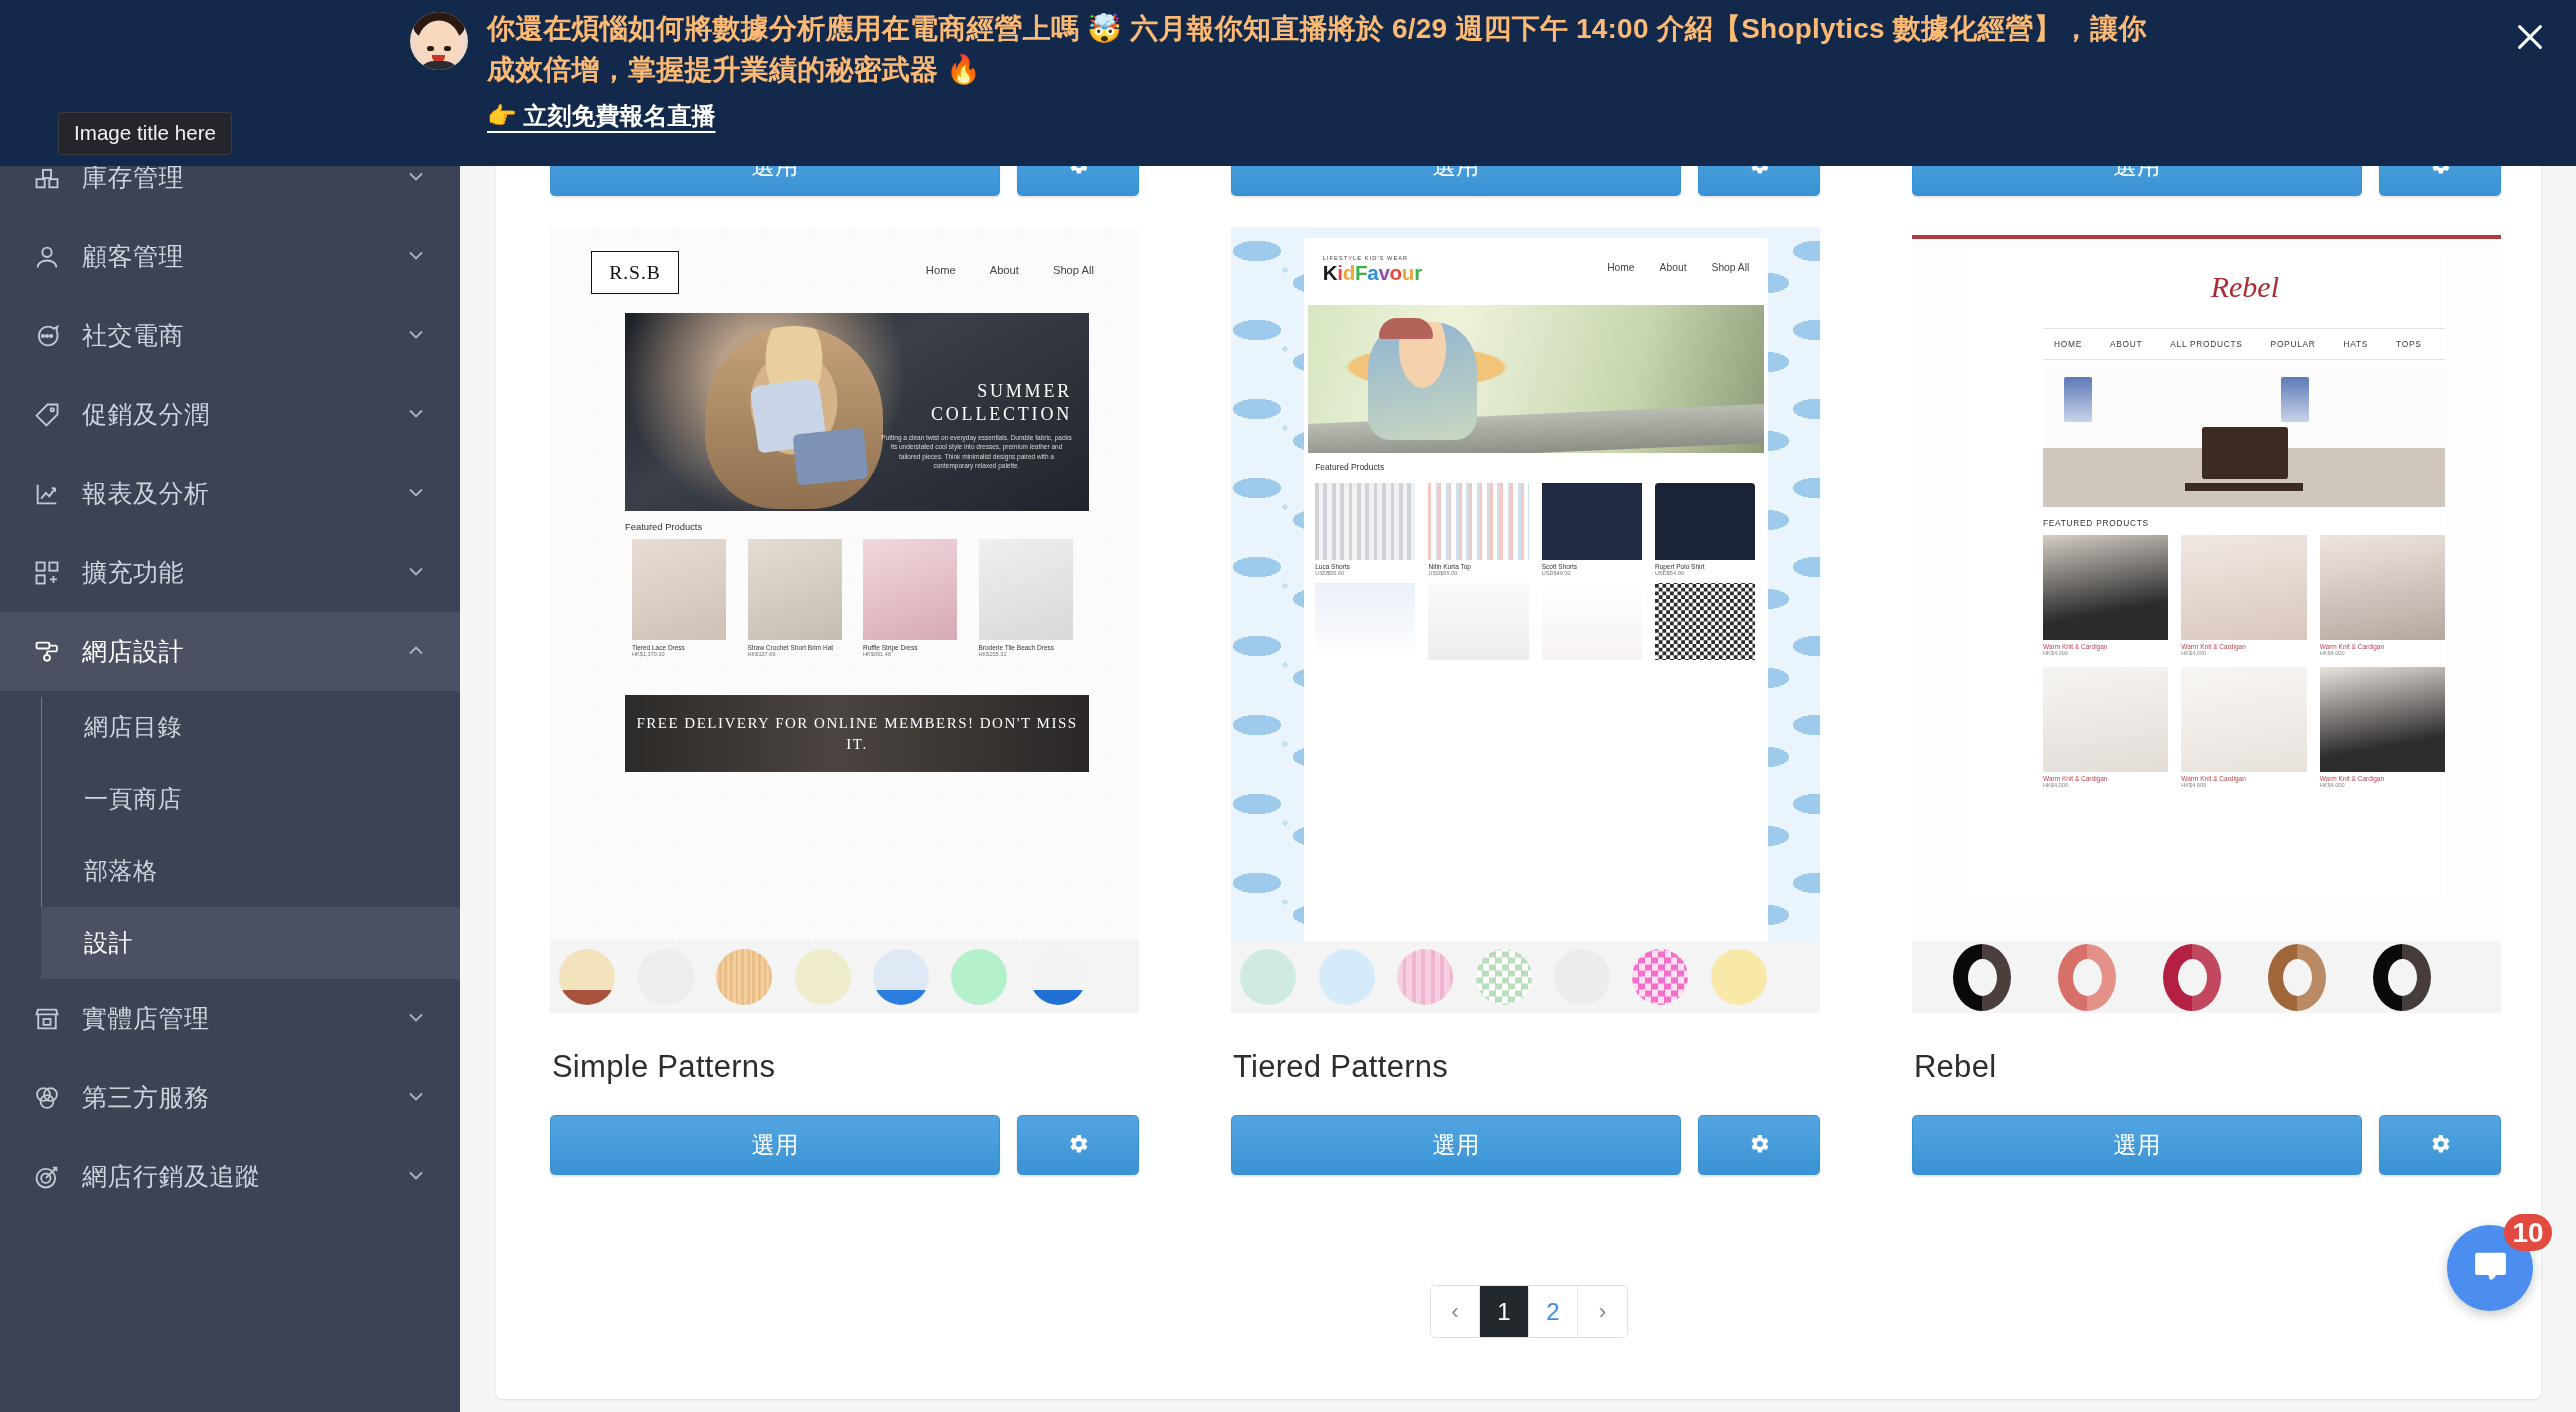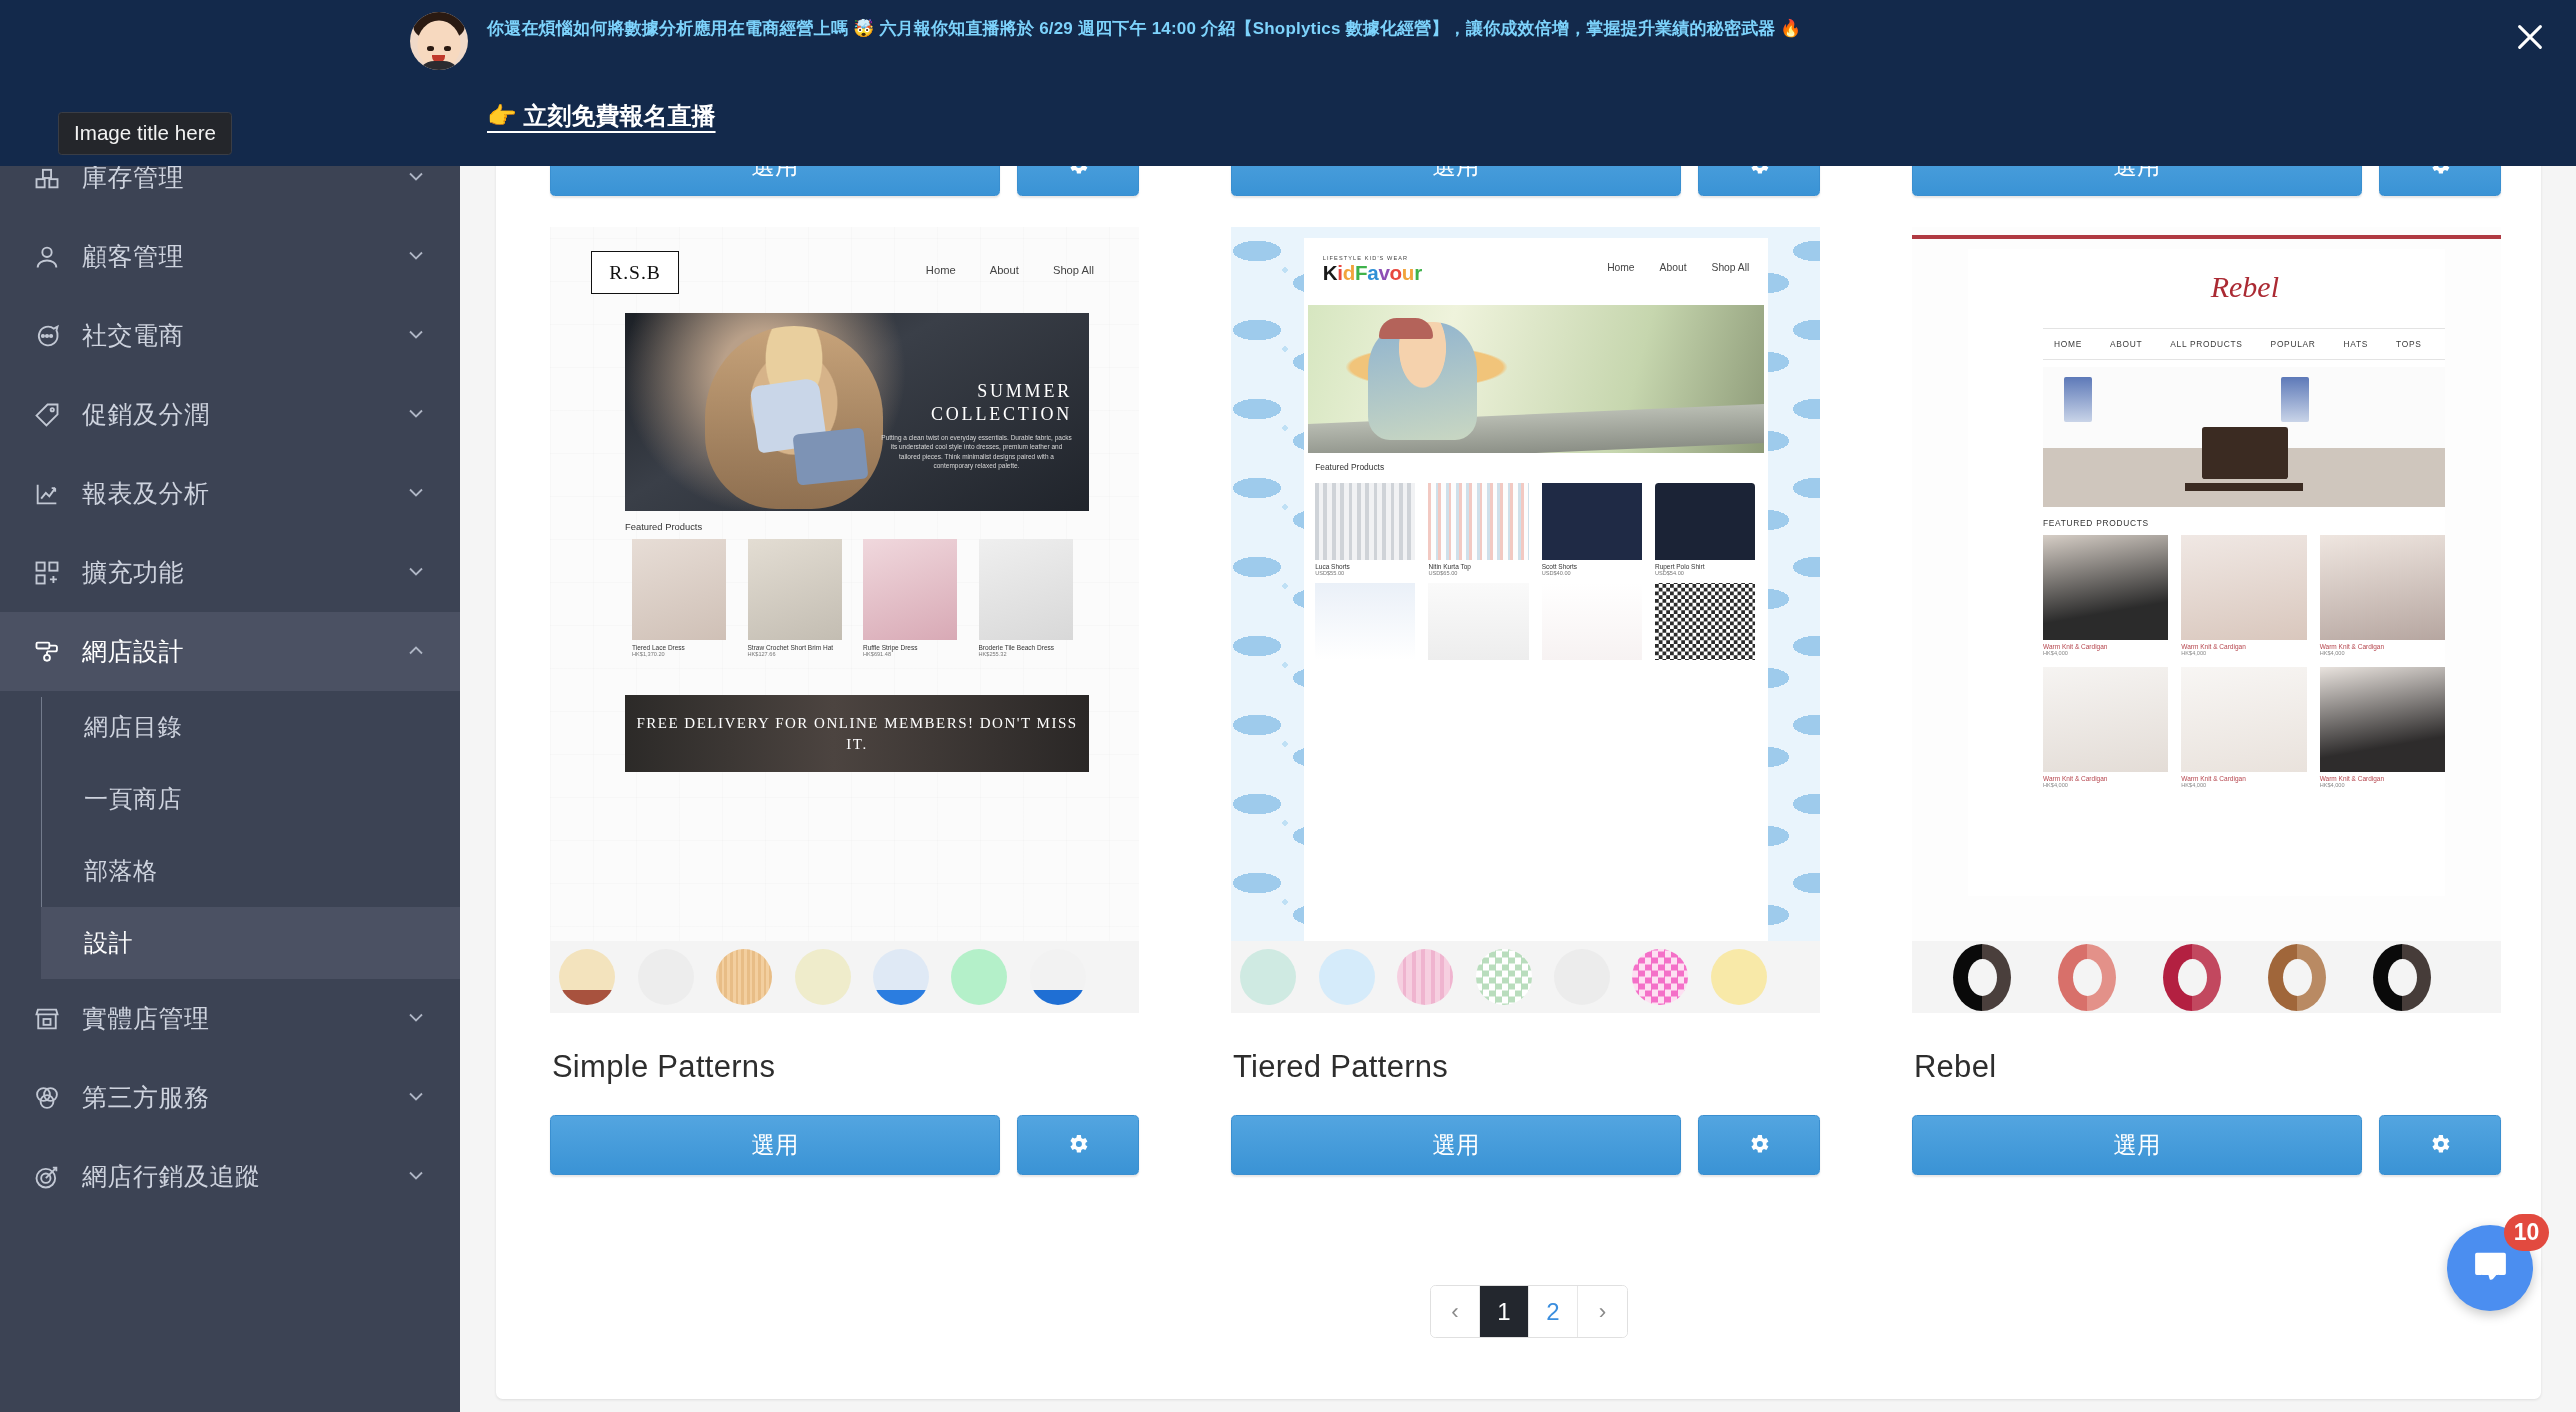--- a/index.html
+++ b/index.html
@@ -41,21 +41,21 @@
   #announce-avatar .mouth {
     position:absolute; left:22.4px; top:43px; width:13px; height:7.5px;
     border-radius:0 0 9.4px 9.4px; background:#c0392b;
   }
   #announce-avatar .shoulder {
     position:absolute; left:50%; bottom:-9.4px; transform:translateX(-50%);
     width:45px; height:18.7px; border-radius:22.4px 22.4px 0 0; background:#2b2b30;
   }
   #announce-text {
     position: absolute; left: 487px; top: 8.4px; width: 1674px;
-    color: #7dd3fc; font-size: 17px; font-weight: bold; line-height: 41px;
+    color: #fdba74; font-size: 28px; font-weight: bold; line-height: 41px;
     letter-spacing: 0.2px;
   }
   #announce-cta-wrap {
     position: absolute; left: 487px; top: 100px;
   }
   #announce-cta {
     color: #ffffff; font-size: 24px; font-weight: bold;
     text-decoration: underline; text-underline-offset: 6.5px;
     cursor: pointer;
   }
@@ -383,21 +383,21 @@
     position:absolute; left: 2447px; top: 1225px;
     width: 86px; height: 86px; border-radius:50%;
     background:#4b8ef0; cursor:pointer;
     box-shadow: 0 3.7px 11.2px rgba(0,0,0,.22);
     display:flex; align-items:center; justify-content:center;
   }
   #intercom-badge {
     position:absolute; left: 2504px; top: 1214px;
     min-width: 45px; height: 37px; padding: 0 8.4px;
     background:#e24a3f; border-radius: 20.6px; color:#fff;
-    font-size: 23px; font-weight:bold;
+    font-size: 28px; font-weight:bold;
     display:flex; align-items:center; justify-content:center;
   }
 
   
   #img-tooltip {
     position:absolute; left: 58px; top: 112px;
     background:#24262b; color:#f2f2f2; font-size: 20.6px;
     padding: 8.4px 15px; border-radius: 3.7px; z-index: 70;
     border: 0.9px solid #3a3d45;
   }

